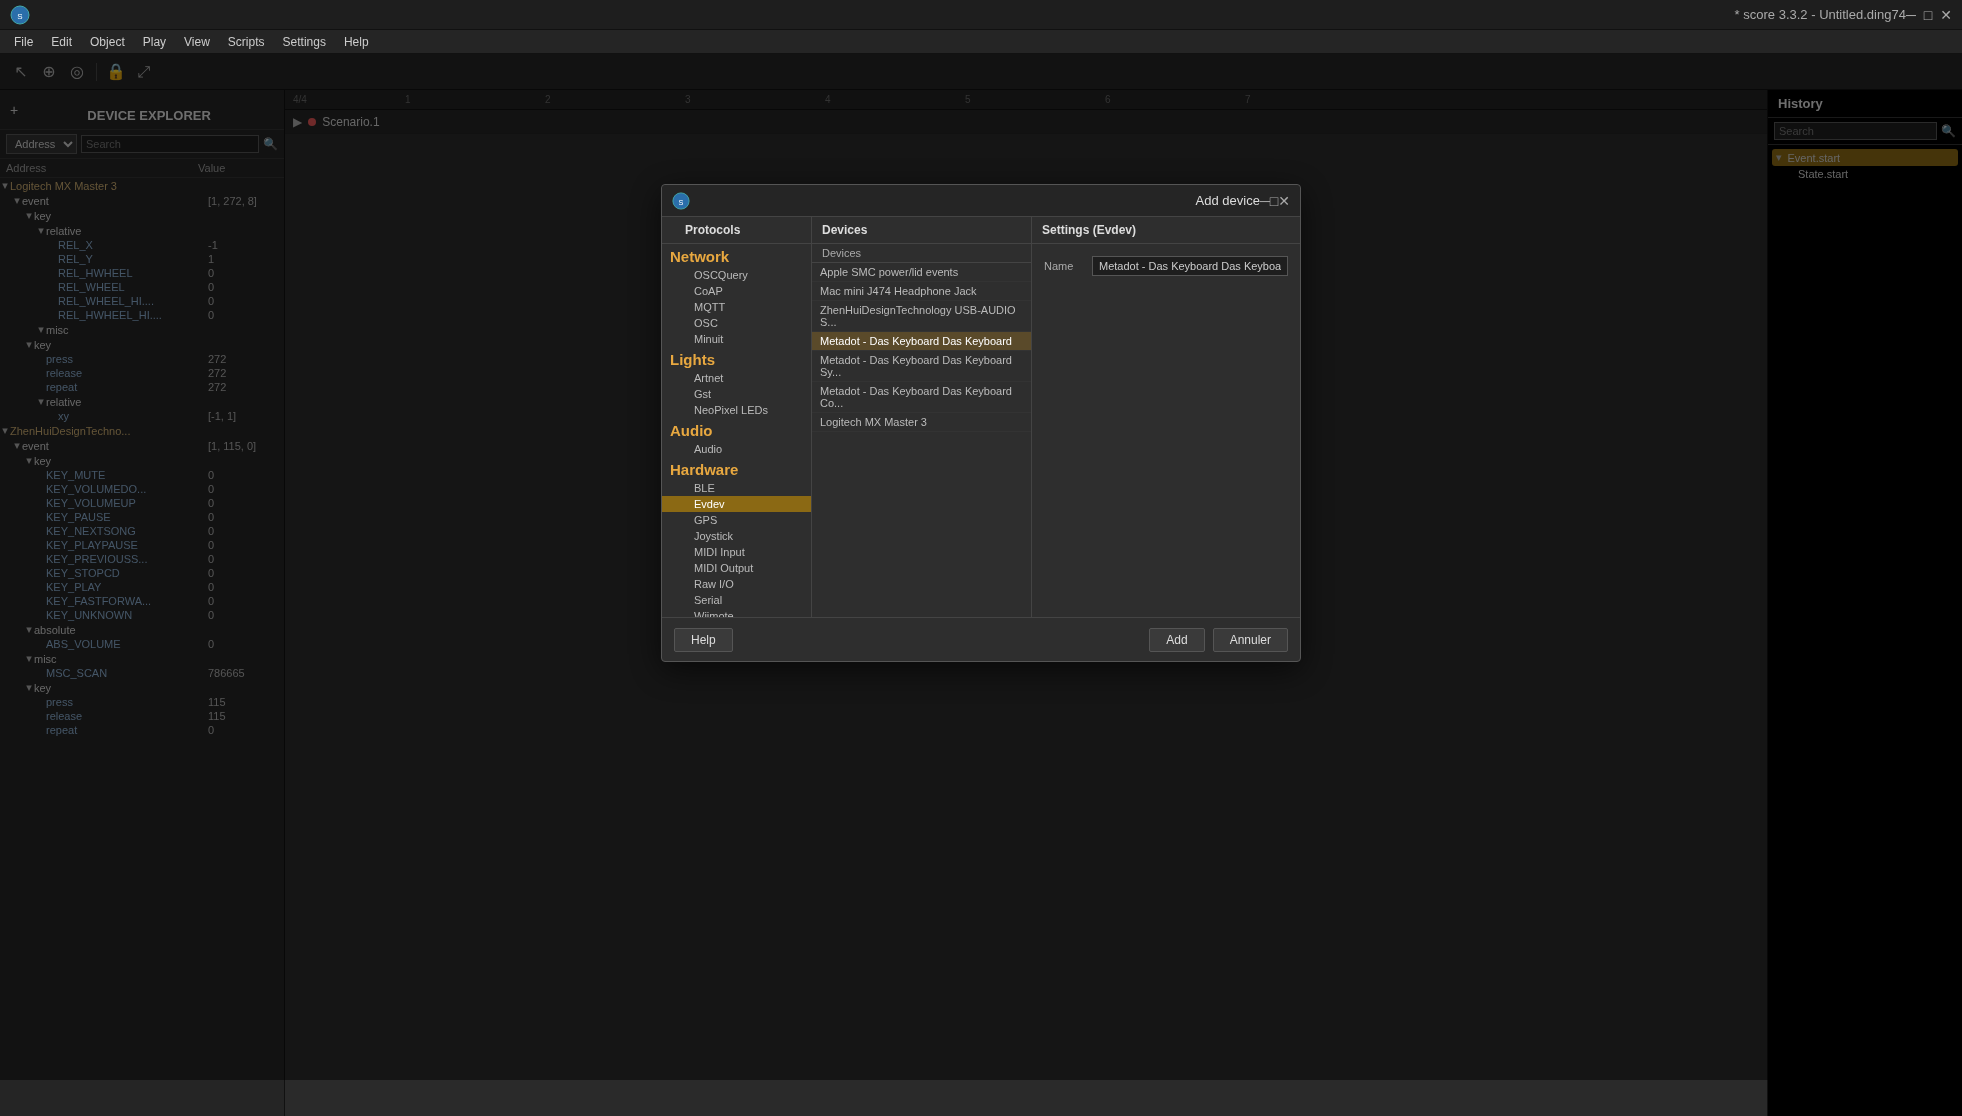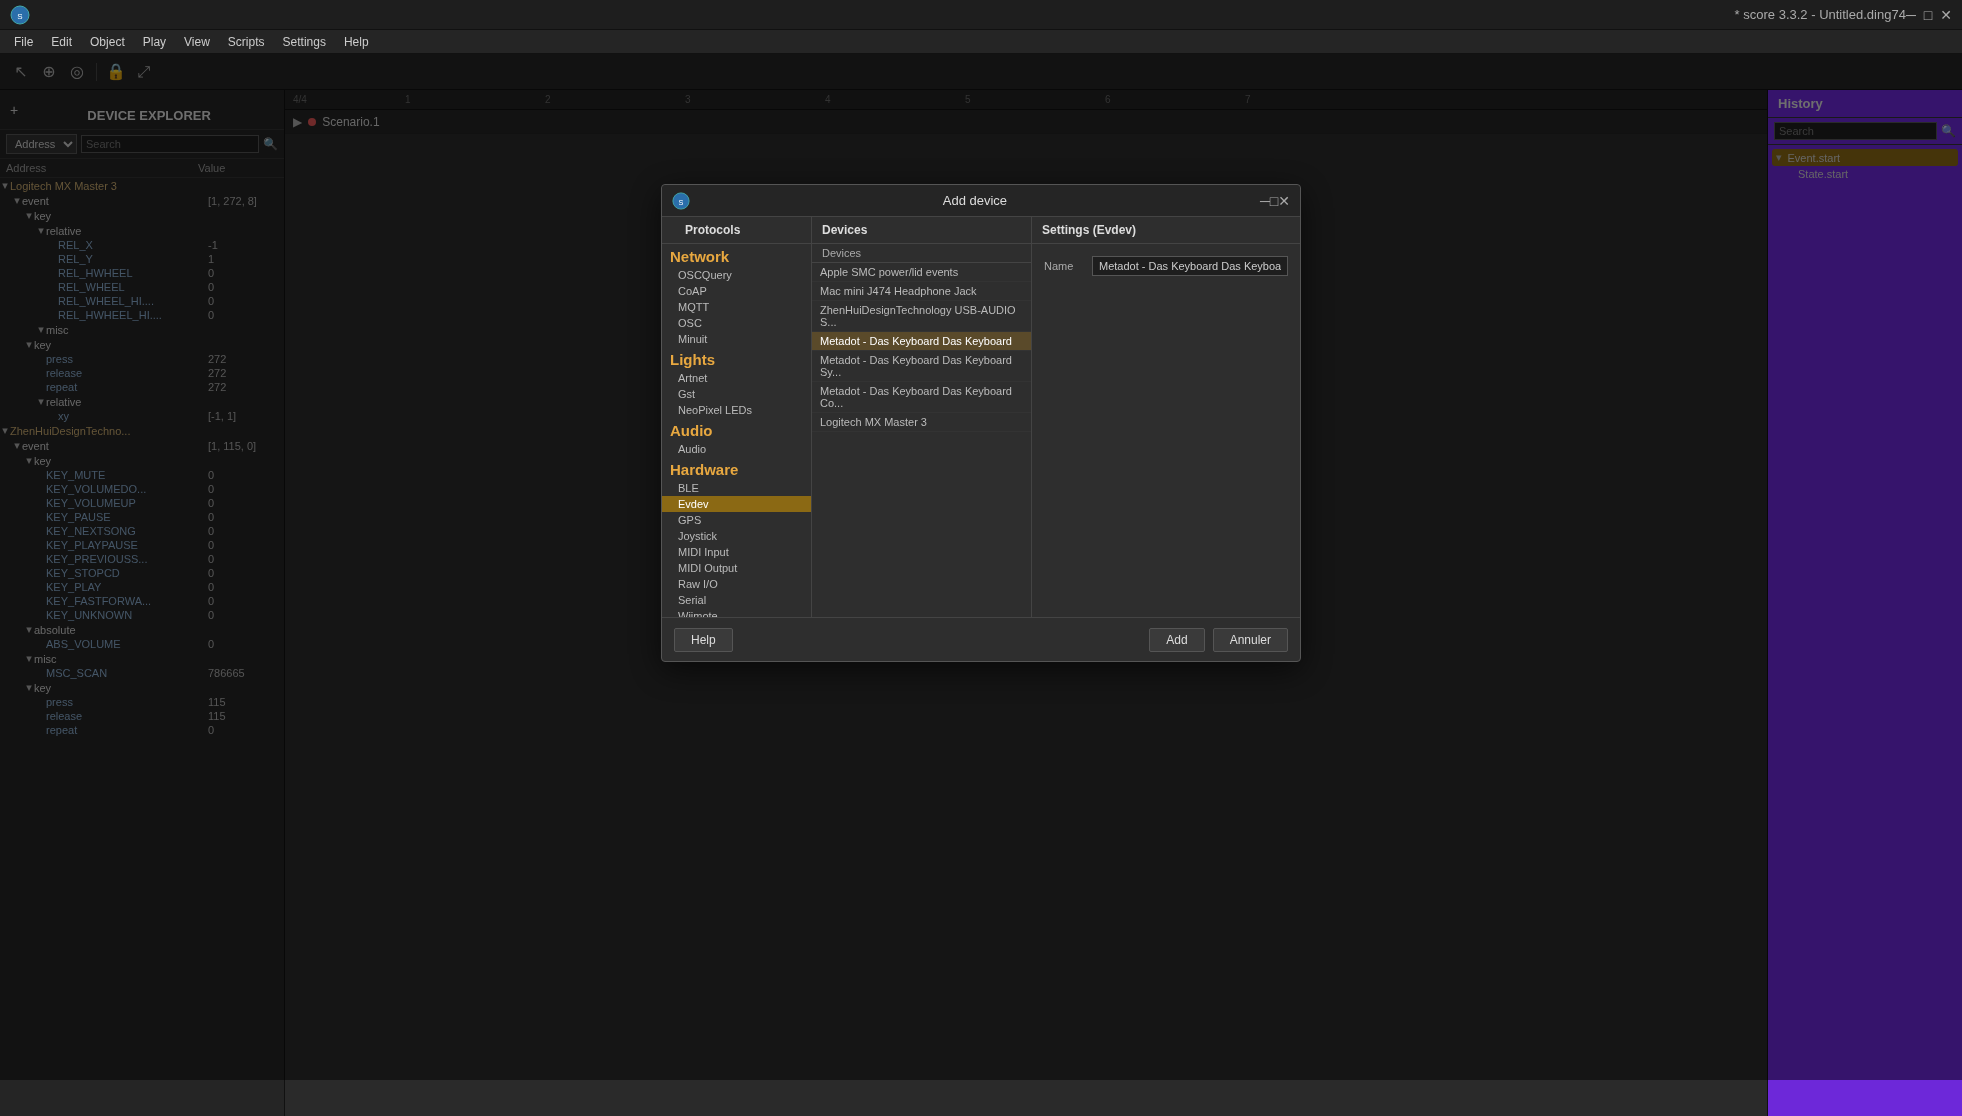--- a/index.html
+++ b/index.html
@@ -198,21 +198,21 @@
       align-items: center;
       padding: 0 8px;
       gap: 6px;
       border-bottom: 1px solid #222;
     }
     .scenario-dot { width: 8px; height: 8px; background: #e05555; border-radius: 50%; }
 
     
     #right-panel {
       width: 195px;
-      background: #6d28d9;
+      background: #000000;
       border-left: 1px solid #111;
       display: flex;
       flex-direction: column;
     }
     #history-header {
       padding: 6px 10px;
       font-size: 13px;
       font-weight: bold;
       color: #ddd;
       border-bottom: 1px solid #333;
@@ -280,21 +280,21 @@
     }
     #dialog-titlebar {
       height: 32px;
       background: #252525;
       display: flex;
       align-items: center;
       padding: 0 10px;
       border-bottom: 1px solid #444;
       border-radius: 4px 4px 0 0;
     }
-    #dialog-title { flex: 1; text-align: center; color: #ddd; font-size: 13px; }
+    #dialog-title { flex: 1; text-align: right; color: #ddd; font-size: 13px; }
     .dialog-win-btn { color: #aaa; cursor: pointer; font-size: 14px; }
 
     #dialog-body {
       display: flex;
       height: 400px;
     }
 
     
     #protocols-panel {
       width: 150px;
@@ -313,21 +313,21 @@
       flex: 1;
       overflow-y: auto;
     }
     .proto-group-label {
       padding: 4px 8px 2px 8px;
       font-size: 15px;
       color: #e8a840;
       font-weight: bold;
     }
     .proto-item {
-      padding: 2px 8px 2px 16px;
+      padding: 2px 8px 2px 32px;
       font-size: 11px;
       color: #bbb;
       cursor: pointer;
     }
     .proto-item.selected { background: #8b6914; color: #fff; }
 
     
     #devices-panel {
       width: 220px;
       border-right: 1px solid #444;

